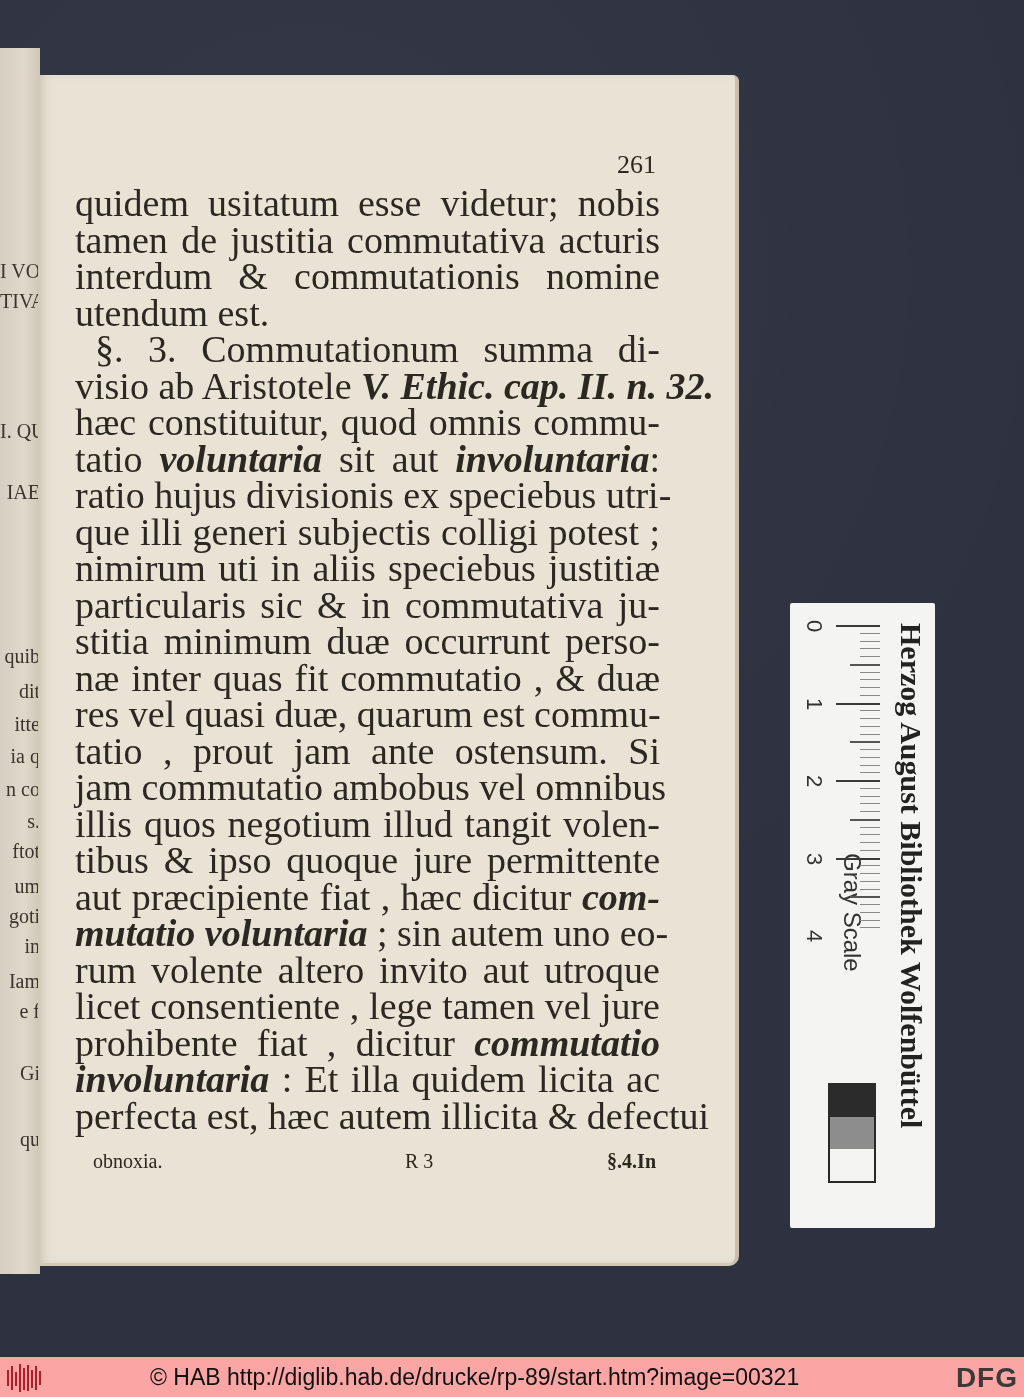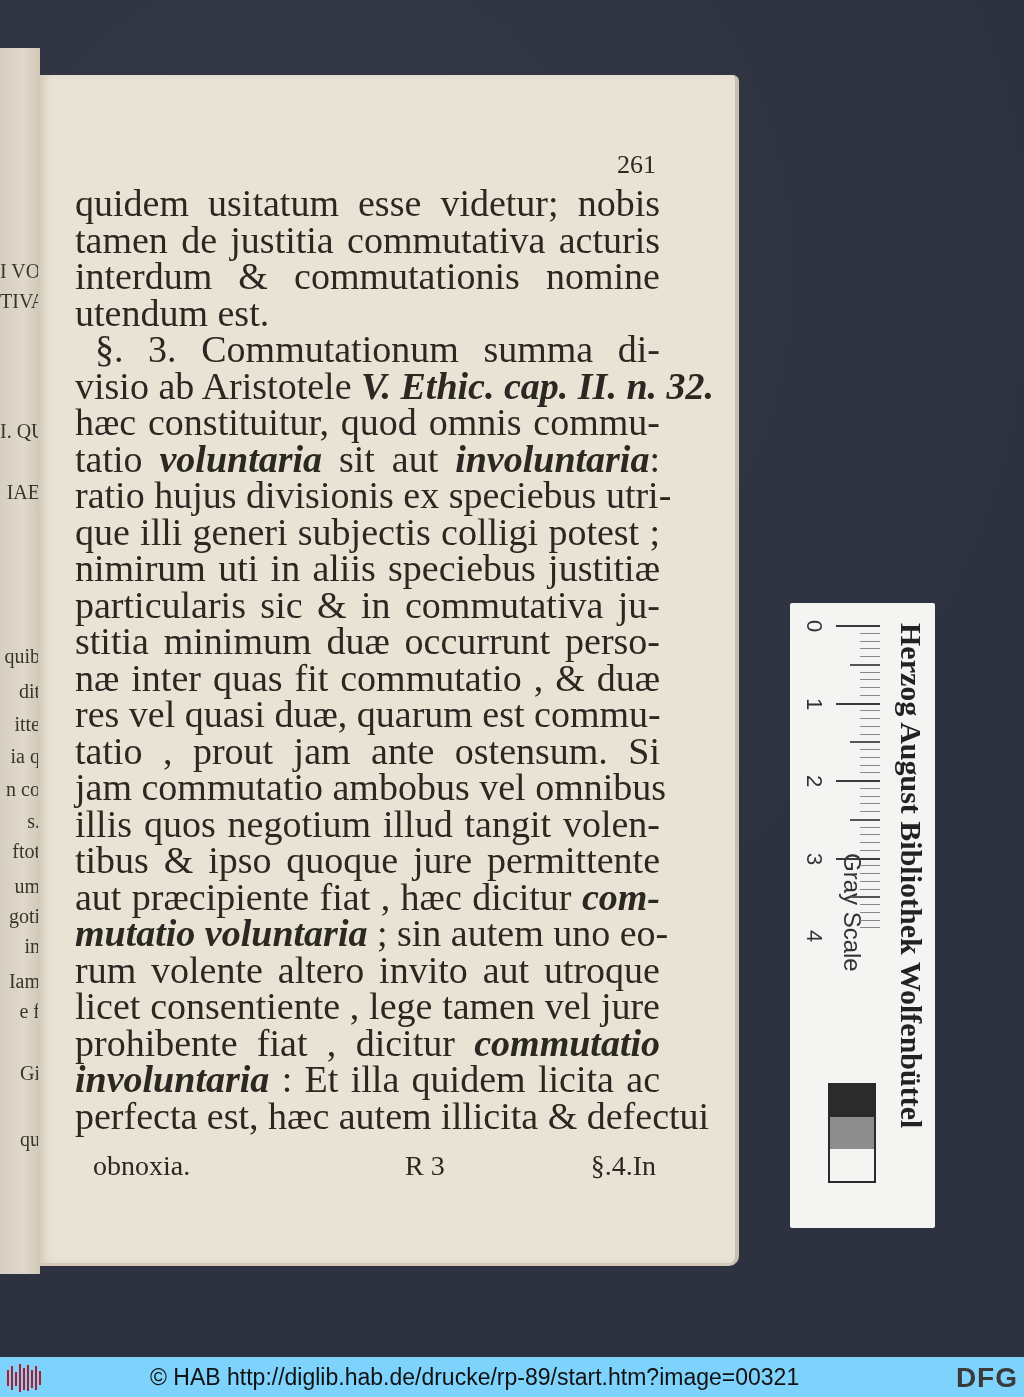--- a/index.html
+++ b/index.html
@@ -54,25 +54,25 @@
     position:absolute; left:75px; top:185px; width:585px;
     font-family:"Liberation Serif", serif; color:#2b2721;
     font-size:38px; line-height:36.5px;
   }
   .line { display:block; text-align:justify; text-align-last:justify; white-space:nowrap; height:36.5px; }
   .line.last { text-align-last:left; }
   .line.indent { padding-left:20px; }
   .it { font-style:italic; font-weight:bold; }
   .catch {
     position:absolute; left:75px; top:1150px; width:585px; height:36px;
-    font-family:"Liberation Serif", serif; color:#2b2721; font-size:28px;
+    font-family:"Liberation Serif", serif; color:#2b2721; font-size:20px;
   }
   .catch .left { position:absolute; left:18px; top:0; }
   .catch .sig { position:absolute; left:330px; top:0; }
-  .catch .word { position:absolute; right:4px; top:0; }
+  .catch .word { position:absolute; right:4px; top:0;font-weight:bold; }
 
   
   .ruler {
     position:absolute; left:790px; top:603px; width:145px; height:625px;
     background:#f4f4f2; border-radius:2px;
   }
   .ruler .rot-title {
     position:absolute; left:102px; top:20px; width:40px; height:600px;
   }
   .ruler .rot-title span {
@@ -100,21 +100,21 @@
   }
   .swatches {
     position:absolute; left:38px; top:480px; width:48px; height:100px;
     border:2px solid #2a2a2a; box-sizing:border-box;
   }
   .swatches div { height:32px; }
 
   
   .footer {
     position:absolute; left:0; top:1357px; width:1024px; height:40px;
-    background:#7dd3fc;
+    background:#fca5a5;
     font-family:"Liberation Sans", sans-serif;
   }
   .footer .logo-hab {
     position:absolute; left:5px; top:5px; width:40px; height:32px;
   }
   .footer .copyright {
     position:absolute; left:150px; top:7px; font-size:23px; color:#111; white-space:nowrap;
   }
   .footer .logo-dfg {
     position:absolute; right:6px; top:5px; font-size:28px; font-weight:bold;

